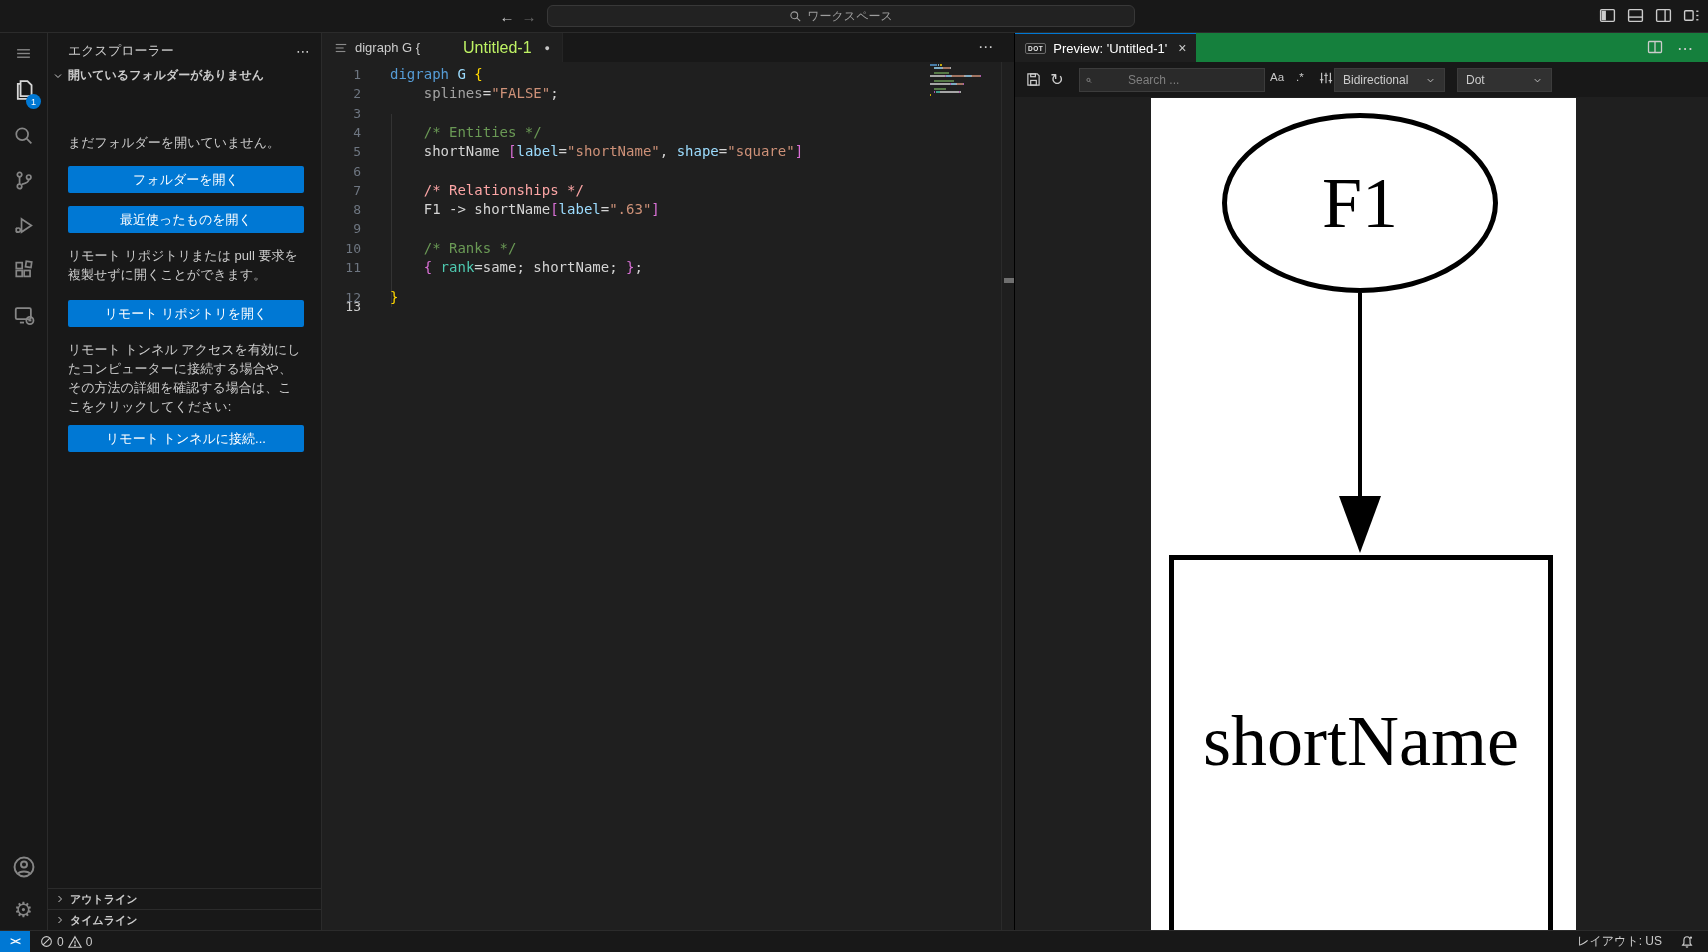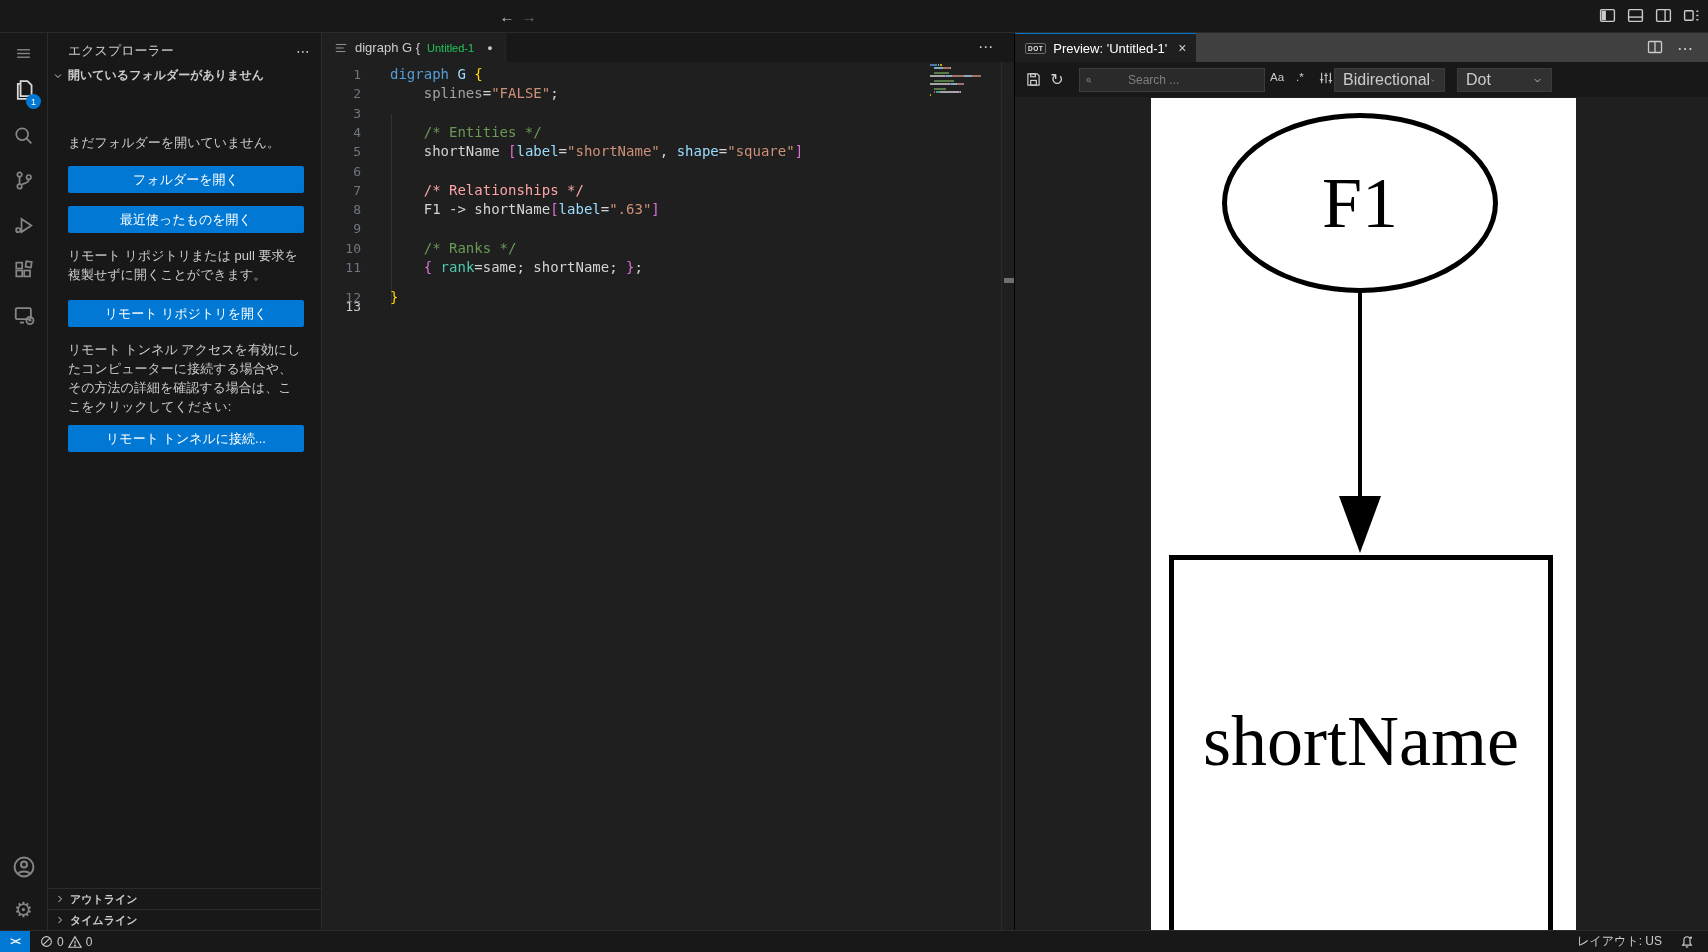--- a/index.html
+++ b/index.html
@@ -44,58 +44,58 @@
             justify-content:center; cursor:pointer; }
   .sb-bottom-row { position:absolute; left:0; width:273px; height:21px; border-top:1px solid #2b2b2b;
                    display:flex; align-items:center; gap:4px; padding-left:6px; font-size:11px;
                    font-weight:700; color:#cccccc; }
 
   
   .editor { position:absolute; left:322px; top:33px; width:692px; height:897px; background:#1f1f1f; }
   .tabbar { position:absolute; left:0; top:0; width:100%; height:29px; background:#181818; }
   .tab { position:absolute; left:0; top:0; height:29px; background:#1f1f1f; display:flex;
          align-items:center; padding:0 12px; gap:7px; font-size:13px; border-right:1px solid #252525; }
-  .tab .detail { color:#22c55e; font-size:11px; }
+  .tab .detail { color:#bef264; font-size:16px;margin-left:36px; }
   .tab .dirty { color:#c5c5c5; font-size:9px; margin-left:6px; }
   .editor-more { position:absolute; right:20px; top:5px; color:#cccccc; font-size:15px;
                  letter-spacing:1px; }
   .code-area { position:absolute; left:0; top:29px; right:0; bottom:0; font-family:"DejaVu Sans Mono","Liberation Mono",monospace; font-size:14px; }
   .code-line { position:absolute; left:0; height:20px; width:100%; display:flex; }
   .ln { width:39px; text-align:right; color:#6e7681; font-size:13px; line-height:19.3px; flex:none; }
   .lc { margin-left:29px; white-space:pre; line-height:19.3px; color:#d4d4d4; }
   .indent-guide { position:absolute; left:69px; top:52px; width:1px; height:193px; background:#333333; }
   .minimap { position:absolute; left:604px; top:2px; width:75px; height:120px; }
   .mm-row { position:absolute; left:4px; height:2px; display:flex; }
   .mm-seg { height:2px; display:inline-block; }
   .scrolltrack { position:absolute; left:679px; top:0; width:13px; height:868px; border-left:1px solid #2b2b2b; }
   .cursor-mark { position:absolute; left:2px; top:216px; width:10px; height:5px; background:#6f6f6f; }
 
   
   .preview { position:absolute; left:1014px; top:33px; width:694px; height:897px; background:#1f1f1f;
              border-left:1px solid #000; }
-  .pv-tabbar { position:absolute; left:0; top:0; width:100%; height:29px; background:#404040; }
+  .pv-tabbar { position:absolute; left:0; top:0; width:100%; height:29px; background:#15803d; }
   .pv-tab { position:absolute; left:0; top:0; height:29px; background:#1f1f1f; border-top:1px solid #0078d4;
             display:flex; align-items:center; gap:7px; padding:0 10px; font-size:13px; color:#ffffff; }
   .dot-badge { border:1px solid #6b6b6b; border-radius:2px; font-size:6.5px; padding:1px 2px;
                color:#e8e8e8; letter-spacing:.5px; font-weight:700; }
   .pv-close { color:#cccccc; font-size:14px; margin-left:4px; }
   .pv-actions { position:absolute; right:14px; top:6px; display:flex; gap:14px; color:#cccccc; }
   .toolbar { position:absolute; left:0; top:29px; width:100%; height:35px; background:#181818;
              display:flex; align-items:center; }
   .tool-icon { width:24px; height:24px; display:flex; align-items:center; justify-content:center;
                color:#cccccc; }
   .searchbox { position:absolute; left:64px; top:6px; width:186px; height:24px; background:#2a2a2a;
                border:1px solid #3c3c3c; display:flex; align-items:center; padding:0 6px; gap:6px; }
   .searchbox input { background:transparent; border:none; outline:none; color:#cccccc; font-size:12px;
                      width:130px; font-family:inherit;margin-left:30px; }
   .searchbox input::placeholder { color:#7f7f7f; }
   .mini-opt { position:absolute; top:9px; font-size:11.5px; color:#c8c8c8; }
   .dropdown { position:absolute; top:6px; height:24px; background:#313131; border:1px solid #3c3c3c;
               display:flex; align-items:center; justify-content:space-between; padding:0 8px;
-              font-size:16px; color:#cccccc; }
+              font-size:12px; color:#cccccc; }
   .pv-body { position:absolute; left:0; top:64px; right:0; bottom:0; background:#1f1f1f;text-decoration:underline; }
   .canvas { position:absolute; left:136px; top:1px; width:425px; height:832px; background:#ffffff;
             overflow:hidden; font-family:"Liberation Serif","DejaVu Serif",serif; color:#000; }
   .g-ellipse { position:absolute; left:71px; top:15px; width:276px; height:180px; border:5px solid #000;
                border-radius:50%; display:flex; align-items:center; justify-content:center; }
   .g-ellipse span { font-size:72px; }
   .g-edge { position:absolute; left:207px; top:195px; width:4px; height:207px; background:#000; }
   .g-arrow { position:absolute; left:188px; top:398px; width:0; height:0; border-left:21px solid transparent;
              border-right:21px solid transparent; border-top:57px solid #000; }
   .g-elabel { position:absolute; left:213px; top:288px; font-size:70px; }
@@ -114,20 +114,27 @@
   svg.ic { stroke:currentColor; fill:none; stroke-width:1.3; }
 </style>
 </head>
 <body>
 
 <div id="stage">
 
   <div class="titlebar">
     <div class="nav-arrow" style="left:497px">←</div>
     <div class="nav-arrow dim" style="left:519px">→</div>
+    <div class="cmd-center">
+      <svg class="ic" width="13" height="13" viewBox="0 0 16 16">
+          <circle cx="6.5" cy="6.5" r="4.2"></circle>
+          <line x1="9.8" y1="9.8" x2="13.8" y2="13.8"></line>
+        </svg>
+      <span>ワークスペース</span>
+    </div>
     <div class="tb-icons">
       <svg class="ic" width="17" height="17" viewBox="0 0 16 16">
           <rect x="1.5" y="2.5" width="13" height="11" rx="1"></rect>
           <rect x="2.5" y="3.5" width="4" height="9" fill="currentColor" stroke="none"></rect>
         </svg>
       <svg class="ic" width="17" height="17" viewBox="0 0 16 16">
           <rect x="1.5" y="2.5" width="13" height="11" rx="1"></rect>
           <line x1="1.5" y1="9.5" x2="14.5" y2="9.5"></line>
         </svg>
       <svg class="ic" width="17" height="17" viewBox="0 0 16 16">

